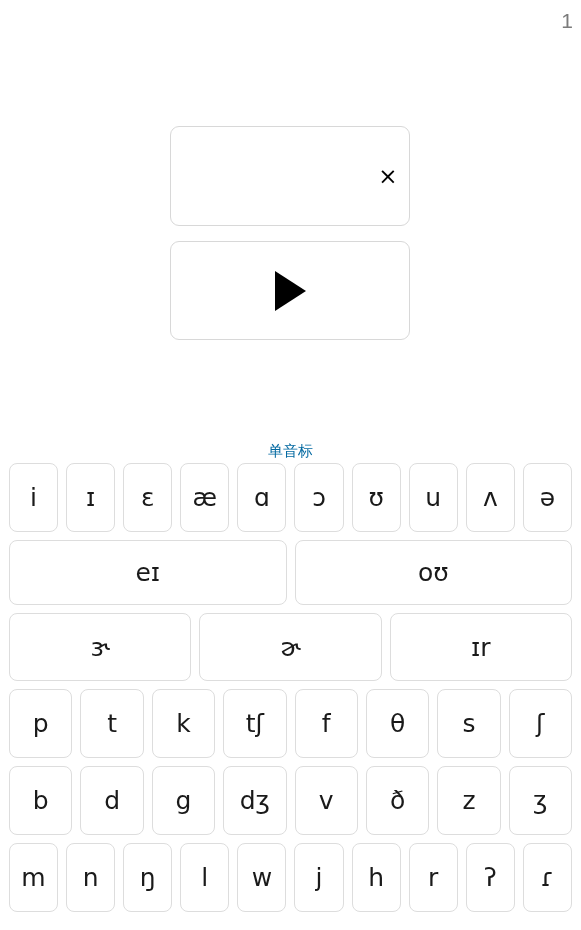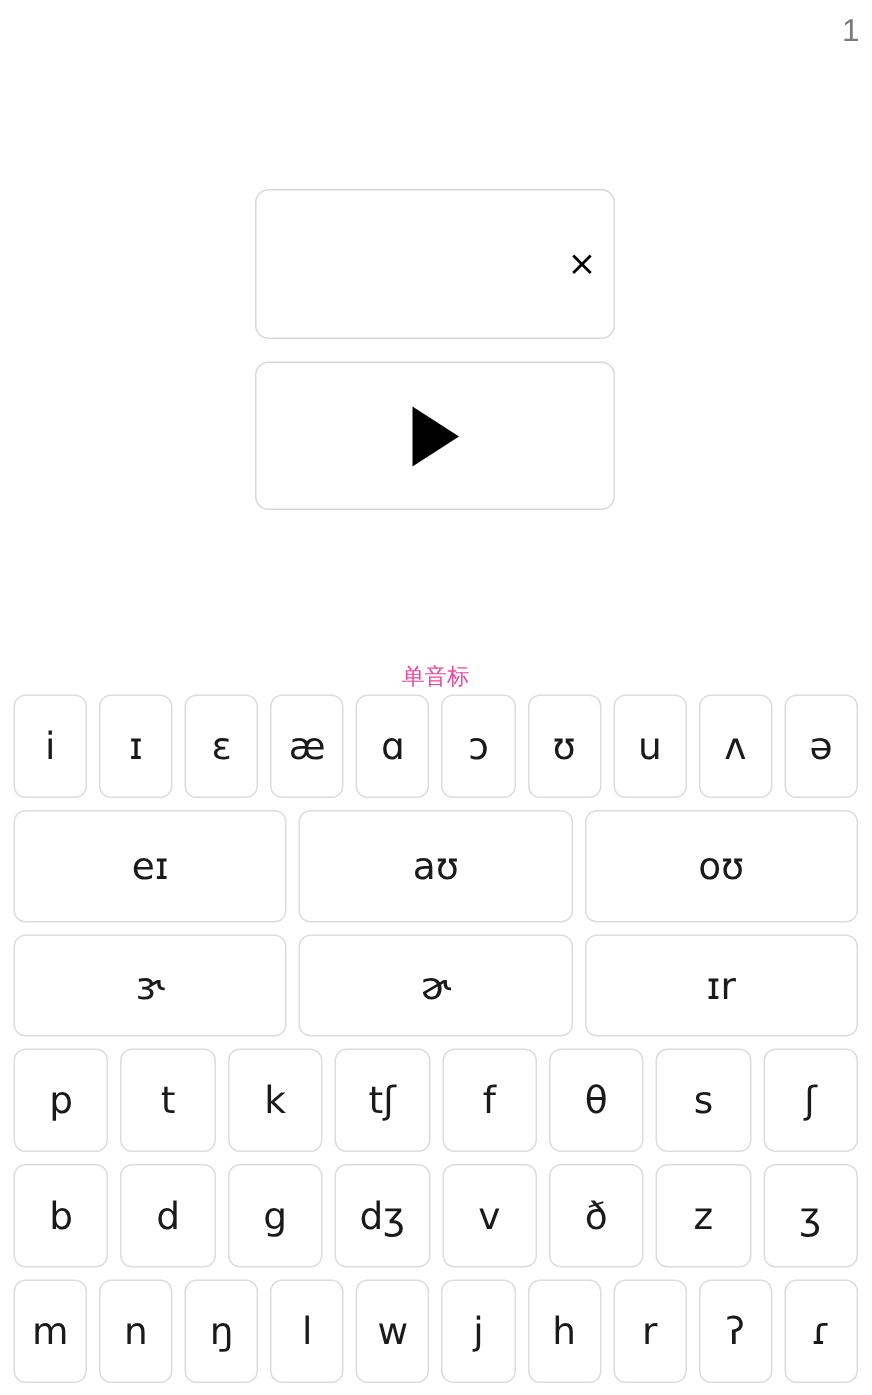--- a/index.html
+++ b/index.html
@@ -96,21 +96,21 @@
 
   
   #section-label {
     position: absolute;
     top: 444px;
     left: 0;
     width: 100%;
     text-align: center;
     font-family: "DejaVu Sans", "Liberation Sans", sans-serif;
     font-size: 15px;
-    color: #ec4899;
+    color: #0369a1;
     line-height: 1;
   }
 
   
   #keyboard {
     position: absolute;
     left: 0;
     top: 463px;
     width: 581px;
   }
@@ -131,21 +131,21 @@
     border-radius: 8px;
     display: flex;
     align-items: center;
     justify-content: center;
     font-family: "DejaVu Sans", sans-serif;
     font-size: 25px;
     color: #1a1a1a;
     cursor: pointer;
     user-select: none;
   }
-  .kb-row.diphthong .kb-key { height: 75px; }
+  .kb-row.diphthong .kb-key { height: 65px; }
   .kb-row.rhotic .kb-key { height: 68px; }
 </style>
 </head>
 <body>
 
 <div id="page-counter">1</div>
 
 <div id="input-card">
   <input id="input-field" type="text" placeholder="" style="">
   <div id="clear-icon">×</div>
@@ -165,21 +165,20 @@
       <div class="kb-key">æ</div>
       <div class="kb-key">ɑ</div>
       <div class="kb-key">ɔ</div>
       <div class="kb-key">ʊ</div>
       <div class="kb-key">u</div>
       <div class="kb-key">ʌ</div>
       <div class="kb-key">ə</div>
     </div>
     <div class="kb-row diphthong">
       <div class="kb-key">eɪ</div>
-      <div class="kb-key">aʊ</div>
       <div class="kb-key">oʊ</div>
     </div>
     <div class="kb-row rhotic">
       <div class="kb-key">ɝ</div>
       <div class="kb-key">ɚ</div>
       <div class="kb-key">ɪr</div>
     </div>
     <div class="kb-row">
       <div class="kb-key">p</div>
       <div class="kb-key">t</div>

